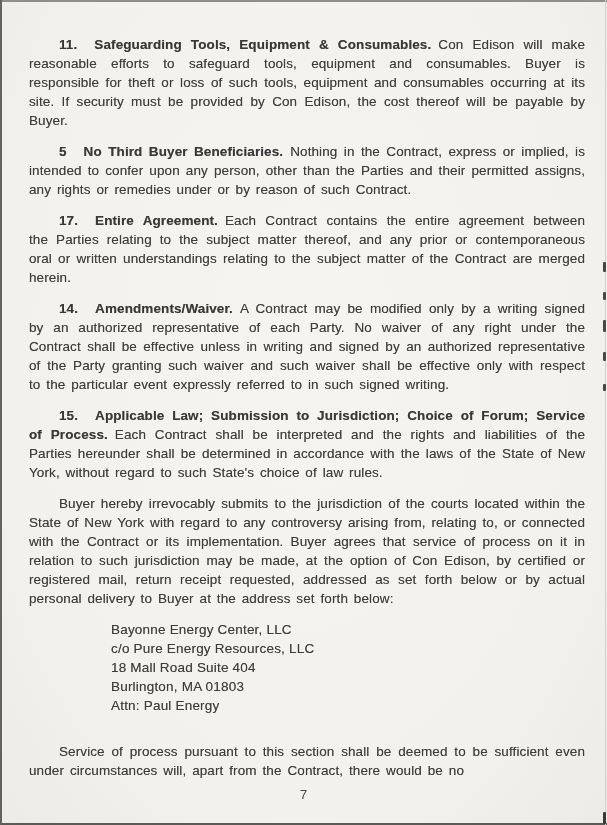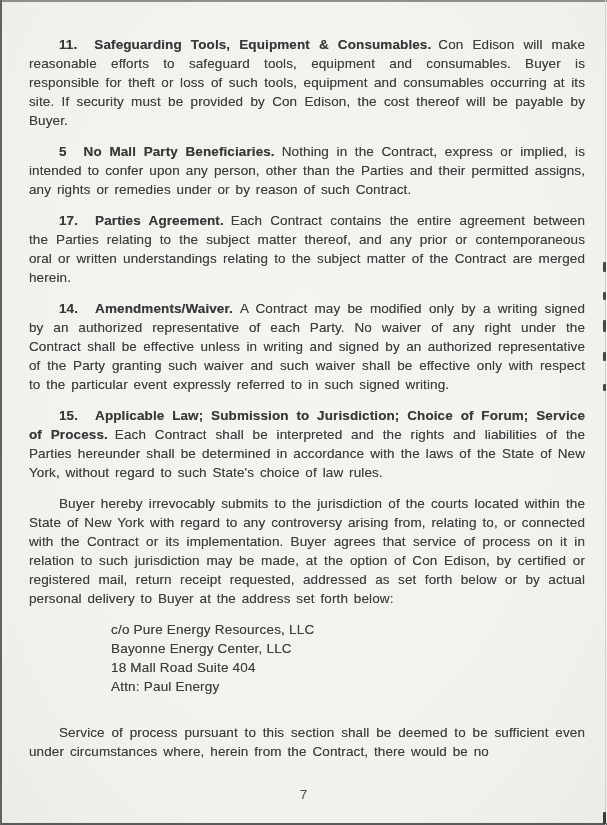--- a/index.html
+++ b/index.html
@@ -73,36 +73,37 @@
   <div class="dash dash-2"></div>
   <div class="dash dash-3"></div>
   <div class="dash dash-4"></div>
   <div class="dash dash-5"></div>
   <div class="dash dash-6"></div>
 
   <div class="content">
 
     <p class="para"><span class="pnum">11.</span><span class="phead">Safeguarding Tools, Equipment &amp; Consumables.</span><span>Con Edison will make reasonable efforts to safeguard tools, equipment and consumables. Buyer is responsible for theft or loss of such tools, equipment and consumables occurring at its site. If security must be provided by Con Edison, the cost thereof will be payable by Buyer.</span></p>
 
-    <p class="para"><span class="pnum">5</span><span class="phead">No Mall Party Beneficiaries.</span><span>Nothing in the Contract, express or implied, is intended to confer upon any person, other than the Parties and their permitted assigns, any rights or remedies under or by reason of such Contract.</span></p>
+    <p class="para"><span class="pnum">5</span><span class="phead">No Third Buyer Beneficiaries.</span><span>Nothing in the Contract, express or implied, is intended to confer upon any person, other than the Parties and their permitted assigns, any rights or remedies under or by reason of such Contract.</span></p>
 
-    <p class="para"><span class="pnum">17.</span><span class="phead">Parties Agreement.</span><span>Each Contract contains the entire agreement between the Parties relating to the subject matter thereof, and any prior or contemporaneous oral or written understandings relating to the subject matter of the Contract are merged herein.</span></p>
+    <p class="para"><span class="pnum">17.</span><span class="phead">Entire Agreement.</span><span>Each Contract contains the entire agreement between the Parties relating to the subject matter thereof, and any prior or contemporaneous oral or written understandings relating to the subject matter of the Contract are merged herein.</span></p>
 
     <p class="para"><span class="pnum">14.</span><span class="phead">Amendments/Waiver.</span><span>A Contract may be modified only by a writing signed by an authorized representative of each Party. No waiver of any right under the Contract shall be effective unless in writing and signed by an authorized representative of the Party granting such waiver and such waiver shall be effective only with respect to the particular event expressly referred to in such signed writing.</span></p>
 
     <p class="para"><span class="pnum">15.</span><span class="phead">Applicable Law; Submission to Jurisdiction; Choice of Forum; Service of Process.</span><span>Each Contract shall be interpreted and the rights and liabilities of the Parties hereunder shall be determined in accordance with the laws of the State of New York, without regard to such State's choice of law rules.</span></p>
 
     <p class="para">Buyer hereby irrevocably submits to the jurisdiction of the courts located within the State of New York with regard to any controversy arising from, relating to, or connected with the Contract or its implementation. Buyer agrees that service of process on it in relation to such jurisdiction may be made, at the option of Con Edison, by certified or registered mail, return receipt requested, addressed as set forth below or by actual personal delivery to Buyer at the address set forth below:</p>
 
     <div class="address-block">
+      <div>Bayonne Energy Center, LLC</div>
       <div>c/o Pure Energy Resources, LLC</div>
-      <div>Bayonne Energy Center, LLC</div>
       <div>18 Mall Road Suite 404</div>
+      <div>Burlington, MA 01803</div>
       <div>Attn: Paul Energy</div>
     </div>
 
-    <p class="para closing">Service of process pursuant to this section shall be deemed to be sufficient even under circumstances where, herein from the Contract, there would be no</p>
+    <p class="para closing">Service of process pursuant to this section shall be deemed to be sufficient even under circumstances will, apart from the Contract, there would be no</p>
 
   </div>
 
   <div class="page-number">7</div>
 
 </div>
 
 </body></html>

